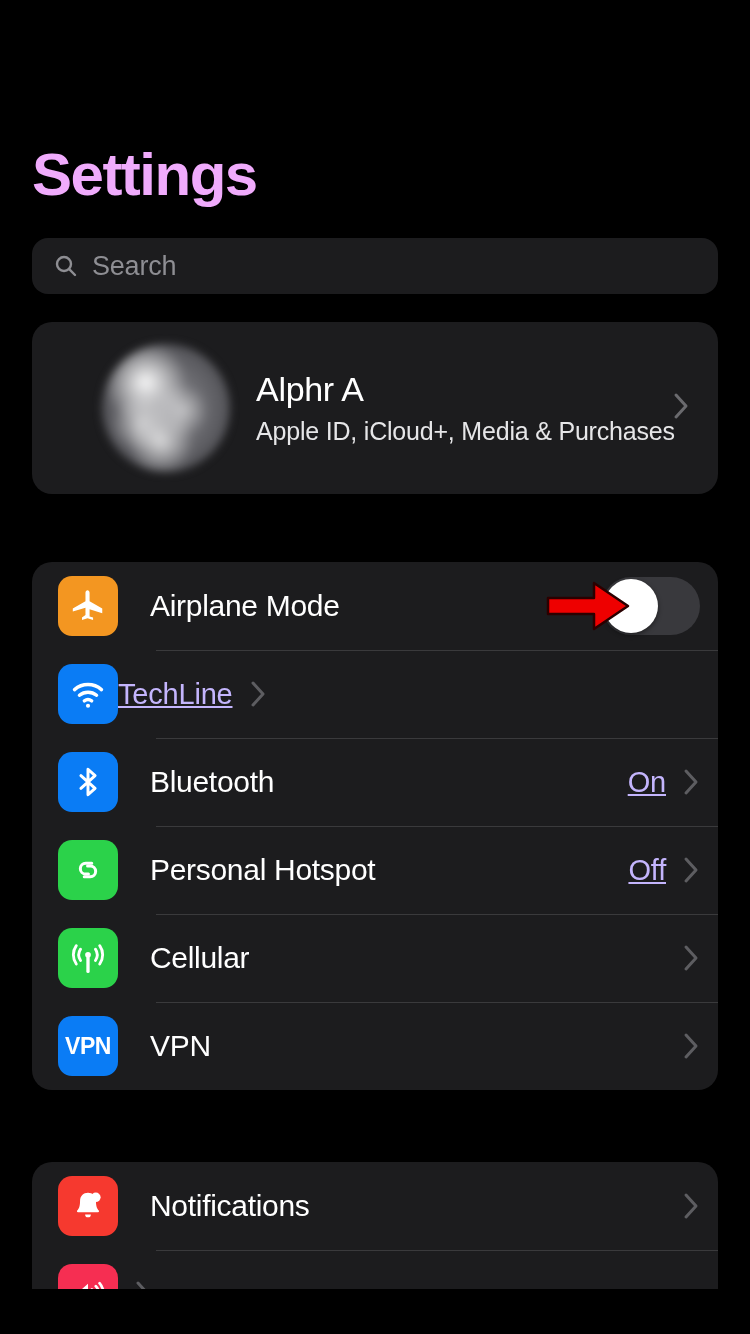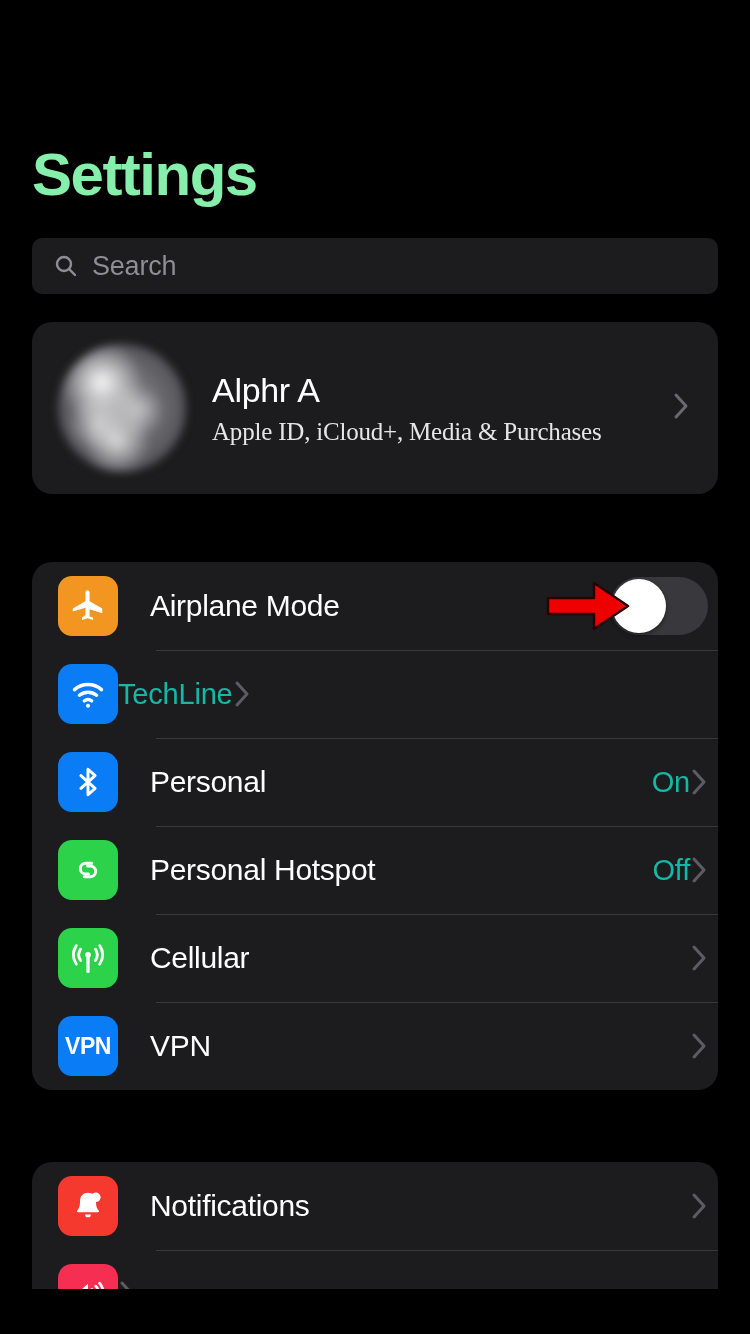--- a/index.html
+++ b/index.html
@@ -12,31 +12,31 @@
     position:relative;
   }
 
   
   .page-title{
     position:absolute;
     left:32px; top:145px;
     font-size:60px;
     font-weight:bold;
     letter-spacing:-1.5px;
-    color:#86efac;
+    color:#f0abfc;
     line-height:1;
   }
 
   
   .search-bar{
     position:absolute;
     left:32px; top:238px;
     width:686px; height:56px;
     background:#1c1c1e;
-    border-radius:10px;
+    border-radius:16px;
     display:flex;
     align-items:center;
     padding-left:22px;
   }
   .search-icon{
     width:24px;height:24px;
     flex:0 0 auto;
     display:flex;align-items:center;justify-content:center;
     margin-right:14px;
   }
@@ -59,55 +59,56 @@
   #group-card-1{ top:562px; height:528px; }
   #group-card-2{ top:1162px; height:127px; border-bottom-left-radius:0; border-bottom-right-radius:0;}
 
   
   .profile-row{
     display:flex;
     align-items:center;
     height:100%;
     padding:0 22px 0 26px;
     position:relative;
+    margin-left:44px;
   }
   .avatar{
     width:128px;height:128px;
     border-radius:50%;
     flex:0 0 auto;
     background:
       radial-gradient(circle at 34% 30%, rgba(255,255,255,.95) 0%, rgba(255,255,255,0) 34%),
       radial-gradient(circle at 62% 52%, rgba(255,255,255,.55) 0%, rgba(255,255,255,0) 26%),
       radial-gradient(circle at 46% 76%, rgba(255,255,255,.72) 0%, rgba(255,255,255,0) 28%),
       radial-gradient(circle at 30% 62%, rgba(255,255,255,.60) 0%, rgba(255,255,255,0) 24%),
       radial-gradient(circle at 50% 50%, #8e8e93 0%, #5a5a5f 62%, #3a3a3d 100%);
     filter:blur(4px);
   }
   .profile-text{
     margin-left:26px;
     display:flex;flex-direction:column;
     justify-content:center;
     gap:8px;
   }
   .profile-name{ font-size:34px; font-weight:400; color:#fff; letter-spacing:-0.3px;}
-  .profile-sub{ font-size:25px; color:#e6e6e8; letter-spacing:-0.2px;font-family:Liberation Serif, serif;}
+  .profile-sub{ font-size:25px; color:#e6e6e8; letter-spacing:-0.2px;}
   .profile-chevron{
     position:absolute;
     right:28px; top:50%;
     transform:translateY(-50%);
   }
 
   
   .row{
     position:relative;
     height:88px;
     display:flex;
     align-items:center;
     padding-left:26px;
-    padding-right:10px;
+    padding-right:18px;
   }
   .row + .row::before{
     content:"";
     position:absolute;
     left:124px; right:0; top:0;
     height:1px;
     background:#3a3a3c;
   }
   .row-icon{
     width:60px;height:60px;
@@ -118,23 +119,25 @@
   .row-label{
     margin-left:32px;
     font-size:30px;
     color:#fff;
     letter-spacing:-0.3px;
     flex:1 1 auto;
     white-space:nowrap;
   }
   .row-value{
     font-size:29px;
-    color:#14b8a6;
+    color:#c4b5fd;
     letter-spacing:-0.2px;
+    margin-right:16px;
     white-space:nowrap;
+    text-decoration:underline;
   }
   .chevron{
     width:18px;height:30px;
     flex:0 0 auto;
     display:flex;align-items:center;justify-content:center;
   }
 
   
   .bg-orange{ background:#f39621; }
   .bg-blue  { background:#0a7cf5; }
@@ -241,21 +244,21 @@
       </svg>
     </span>
   </div>
 
   <div class="row">
     <span class="row-icon bg-blue">
       <svg width="34" height="34" viewBox="0 0 24 24" fill="none" stroke="#fff" stroke-width="2.1" stroke-linejoin="round" stroke-linecap="round">
         <path d="M7 7.5 L17 16.5 L12 21 V3 L17 7.5 L7 16.5"></path>
       </svg>
     </span>
-    <span class="row-label">Personal</span>
+    <span class="row-label">Bluetooth</span>
     <span class="row-value">On</span>
     <span class="chevron">
       <svg width="18" height="30" viewBox="0 0 18 30" fill="none">
         <polyline points="4,4 14,15 4,26" stroke="#5d5d61" stroke-width="3" stroke-linecap="round" stroke-linejoin="round"></polyline>
       </svg>
     </span>
   </div>
 
   <div class="row">
     <span class="row-icon bg-green">

